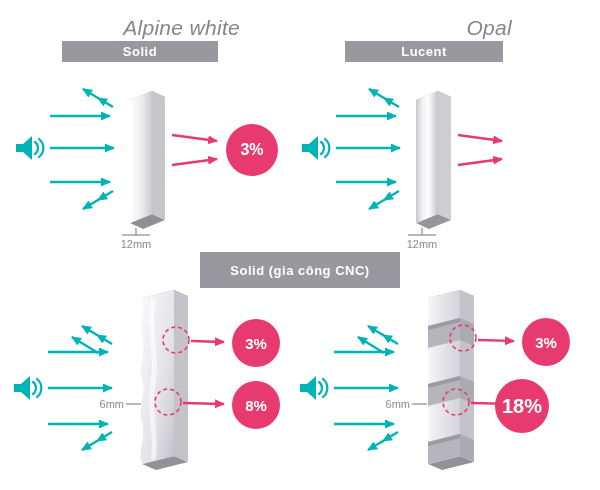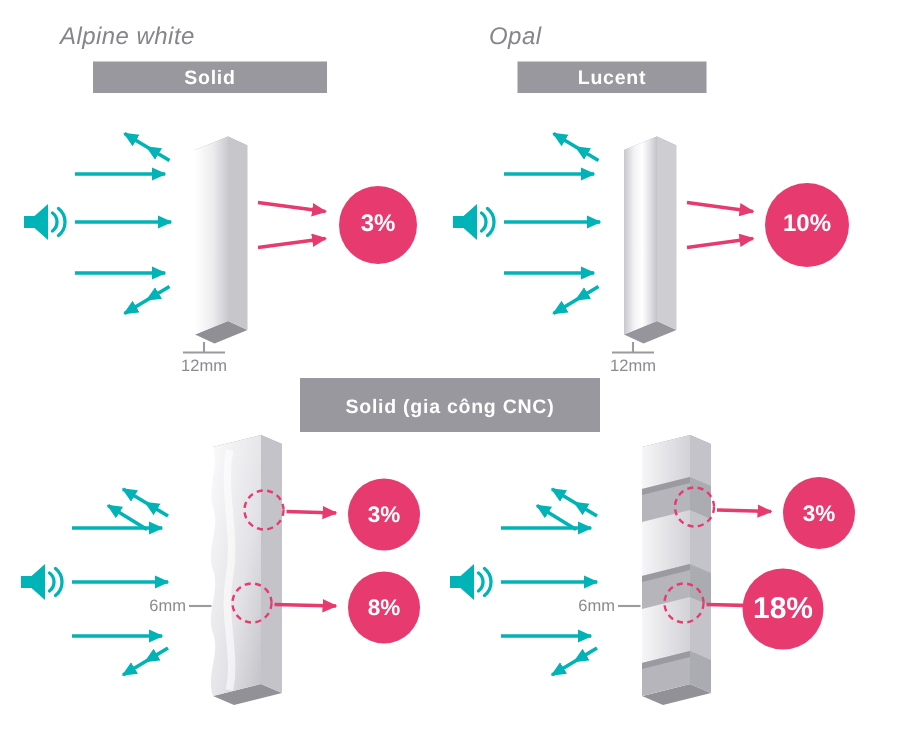--- a/index.html
+++ b/index.html
@@ -1,20 +1,20 @@
 <!DOCTYPE html>
 <html><head>
 <meta charset="utf-8">
 <style>
   html,body{margin:0;padding:0}
   body{font-family:"Liberation Sans",sans-serif;background:#ffffff}
   .stage{position:relative;width:600px;height:490px;background:#ffffff;overflow:hidden}
   .art{position:absolute;left:0;top:0}
   .overlay{position:absolute}
-  .material-title{font-style:italic;font-size:16px;color:#85858b;text-align:left;letter-spacing:.3px}
+  .material-title{font-style:italic;font-size:21px;color:#85858b;text-align:right;letter-spacing:.3px}
   .type-bar{background:#98989e;color:#ffffff;font-weight:bold;font-size:13px;
             display:flex;align-items:center;justify-content:center;letter-spacing:.5px}
   .pct{background:#e73a6e;color:#ffffff;font-weight:bold;border-radius:50%;
        display:flex;align-items:center;justify-content:center}
   .mm{font-size:11px;color:#8a8a90}
 </style>
 </head>
 <body>
 
 <div class="stage">
@@ -176,25 +176,24 @@
       <g stroke="#e73a6e" stroke-width="2.4">
         <line x1="478" y1="340" x2="514" y2="341" marker-end="url(#mP)"></line>
         <line x1="471" y1="403" x2="514" y2="404" marker-end="url(#mP)"></line>
       </g>
     </g>
   </svg>
 
   <div class="overlay material-title" style="left:40px;top:16px;width:200px">Alpine white</div>
   <div class="overlay type-bar" style="left:62px;top:41px;width:156px;height:21px">Solid</div>
 
-  <div class="overlay material-title" style="left:326px;top:16px;width:200px">Opal</div>
-  <div class="overlay type-bar" style="left:345px;top:41px;width:126px;height:21px">Lucent</div>
+  <div class="overlay material-title" style="left:312px;top:16px;width:200px">Opal</div>
+  <div class="overlay type-bar" style="left:345px;top:41px;width:158px;height:21px">Lucent</div>
 
   <div class="overlay pct" style="left:226px;top:124px;width:52px;height:52px;font-size:16px">3%</div>
-  <div class="overlay pct" style="left:510px;top:122px;width:56px;height:56px;font-size:16px">10%</div>
 
   <div class="overlay mm" style="left:112px;top:238px;width:48px;text-align:center">12mm</div>
   <div class="overlay mm" style="left:398px;top:238px;width:48px;text-align:center">12mm</div>
 
   <div class="overlay type-bar" style="left:200px;top:252px;width:200px;height:36px">Solid (gia công CNC)</div>
 
   <div class="overlay pct" style="left:232px;top:319px;width:48px;height:48px;font-size:15px">3%</div>
   <div class="overlay pct" style="left:232px;top:381px;width:48px;height:48px;font-size:15px">8%</div>
   <div class="overlay mm" style="left:92px;top:398px;width:32px;text-align:right">6mm</div>
 

